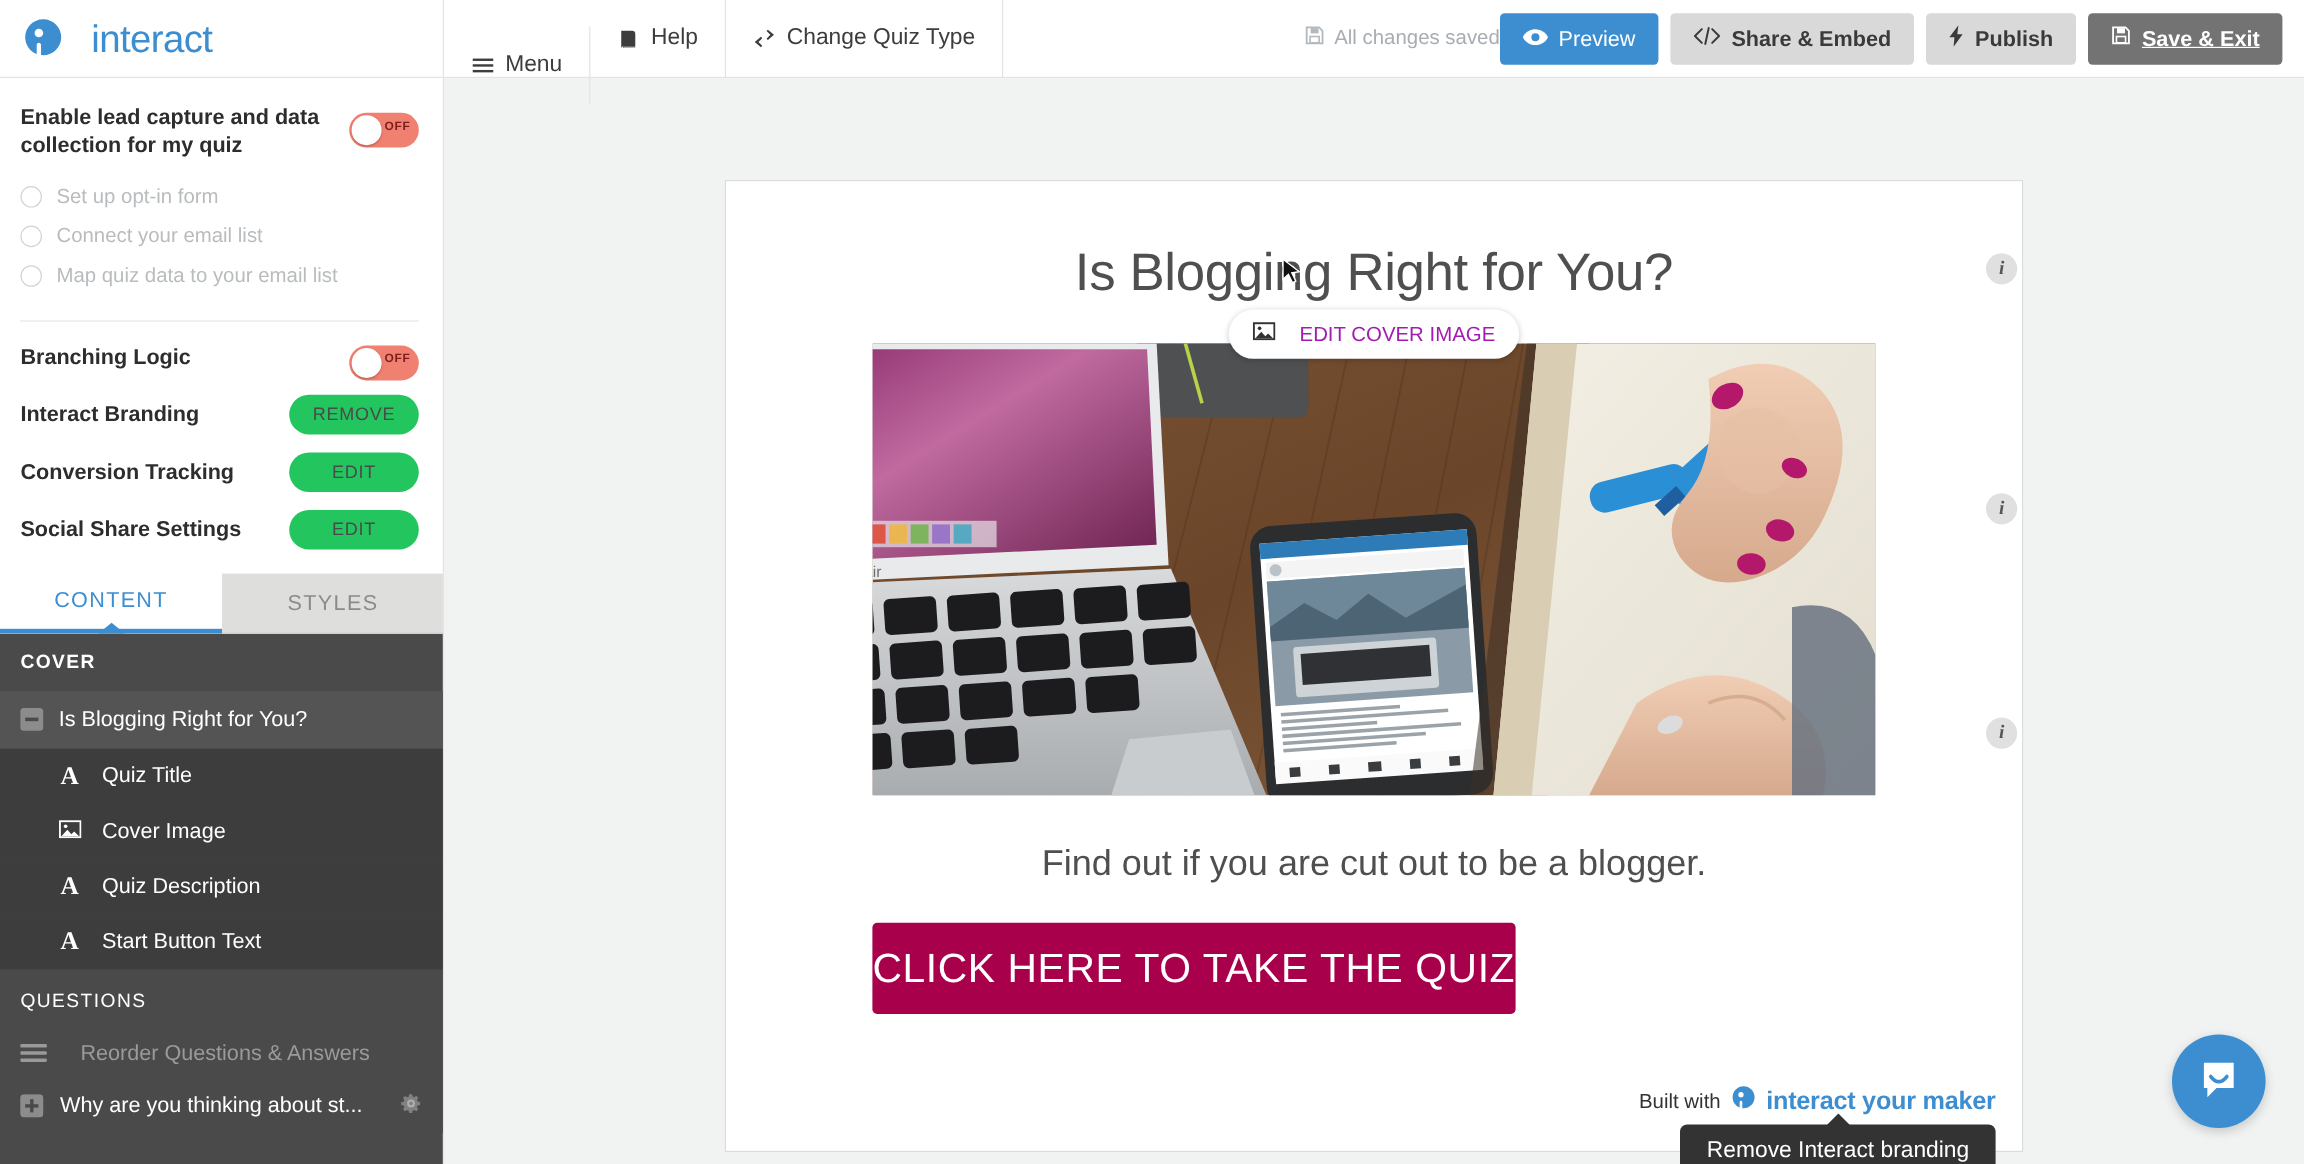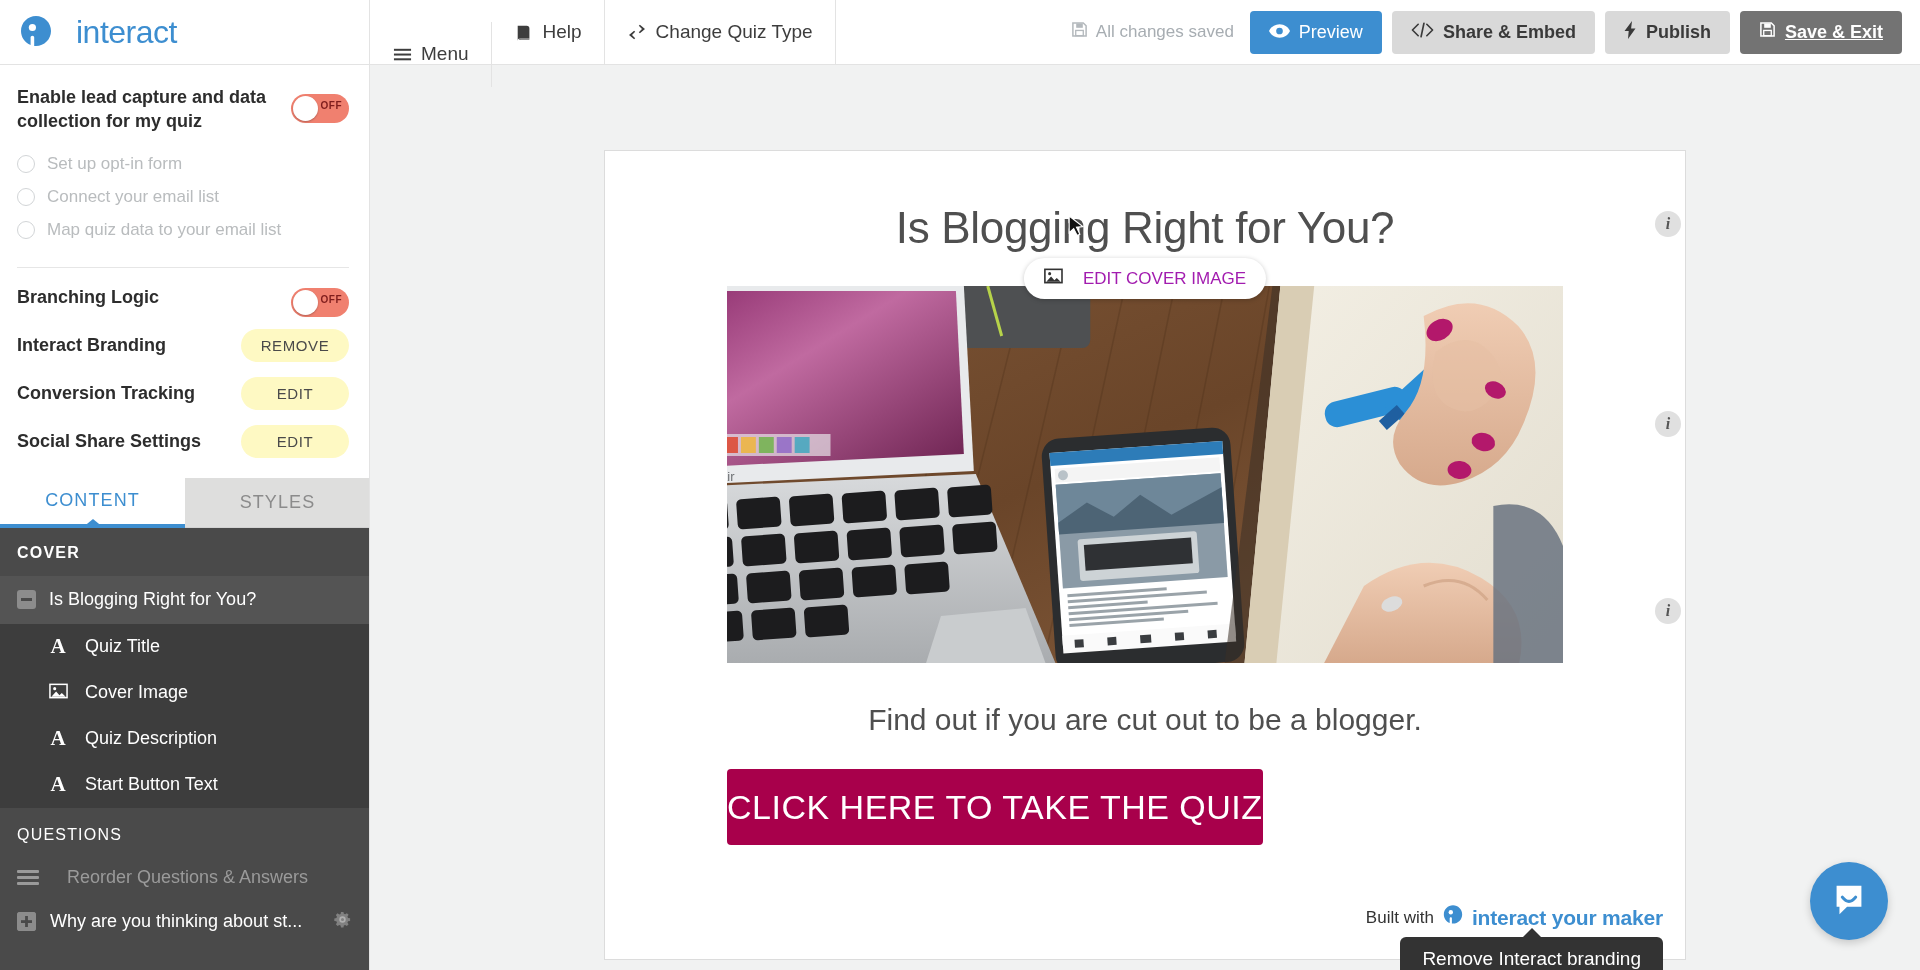--- a/index.html
+++ b/index.html
@@ -39,21 +39,21 @@
     border-right: 1px solid #e3e3e3;
     cursor: pointer; white-space: nowrap;
   }
   .menu-item:first-child { border-left: none; margin-top: 44px; }
   .menu-ico { display: inline-flex; align-items: center; justify-content: center; width: 20px; height: 20px; }
 
   .spacer { flex: 1; }
 
   .saved-note {
     display: flex; align-items: center; gap: 8px;
-    font-size: 17px; color: #a7adb2; margin-right: 16px;
+    font-size: 17px; color: #a7adb2; 
     white-space: nowrap;
   }
   .btn {
     display: inline-flex; align-items: center; justify-content: center; gap: 9px;
     height: 43px; padding: 0 19px;
     border-radius: 4px; font-size: 18px; font-weight: bold;
     cursor: pointer; white-space: nowrap; margin-right: 10px;
     border: none;
   }
   .btn-preview { background: #3d8ed0; color: #fff; font-weight: normal; }
@@ -102,21 +102,21 @@
   .divider { height: 1px; background: #e6e6e6; margin: 16px 20px 0 17px; }
 
   .settings { padding: 6px 20px 0 17px; }
   .setting-row {
     display: flex; align-items: center; justify-content: space-between;
     height: 48px;
   }
   .setting-label { font-size: 18px; font-weight: bold; color: #2d2d2d; }
   .pill-btn {
     min-width: 108px; height: 33px; border-radius: 17px;
-    background: #fef9c3; color: #4a4a4a;
+    background: #22c55e; color: #4a4a4a;
     font-size: 15px; letter-spacing: .6px;
     display: inline-flex; align-items: center; justify-content: center;
     cursor: pointer; border: none;
   }
 
   .tabs { display: flex; width: 370px; height: 50px; margin-top: 12px; }
   .tab {
     flex: 1; display: flex; align-items: center; justify-content: center;
     font-size: 18px; letter-spacing: 1.1px; cursor: pointer; position: relative;
   }

